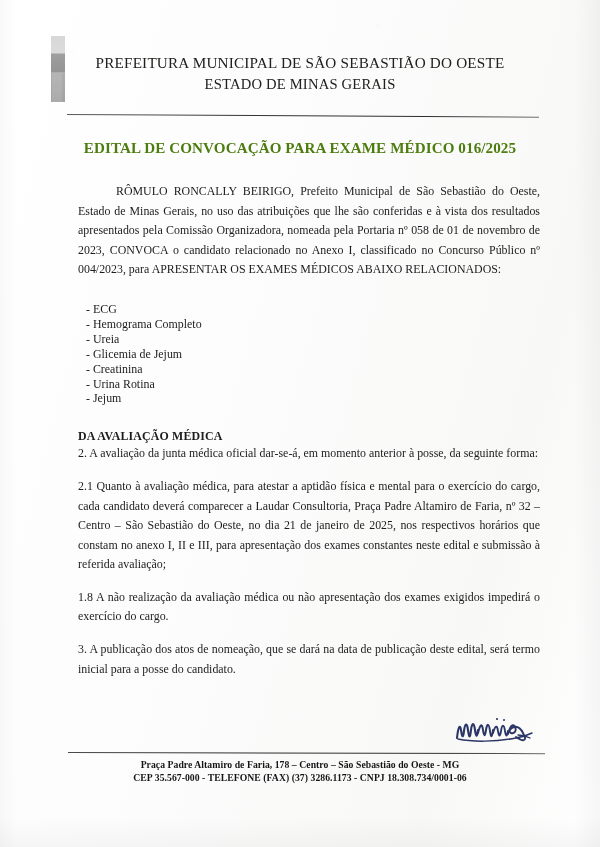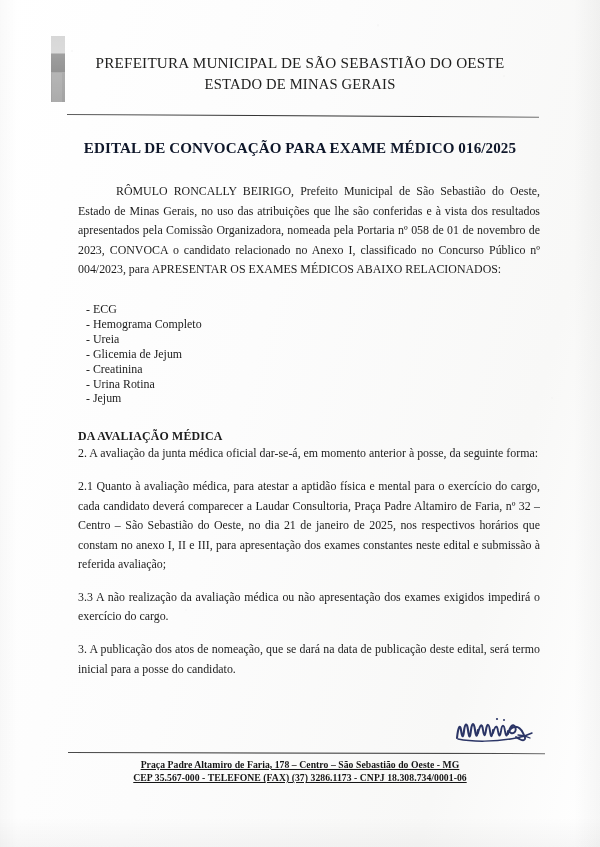--- a/index.html
+++ b/index.html
@@ -112,21 +112,21 @@
 
   
   .doc-title {
     position: absolute;
     left: 0; right: 0;
     top: 140px;
     text-align: center;
     font-weight: bold;
     font-size: 15.1px;
     letter-spacing: .1px;
-    color: #0f172a;
+    color: #4d7c0f;
     white-space: nowrap;
   }
 
   
   .body-area {
     position: absolute;
     left: 78px;
     top: 182px;
     width: 462px;
   }
@@ -184,21 +184,20 @@
     top: 758px;
     text-align: center;
   }
   .footer-line {
     font-weight: bold;
     font-size: 9.7px;
     line-height: 13.4px;
     color: #151515;
     letter-spacing: .05px;
     white-space: nowrap;
-    text-decoration: underline;
   }
 </style>
 </head>
 <body>
 
 <div id="page"></div>
 
 <div class="content">
 
   <div class="emblem"></div>
@@ -225,21 +224,21 @@
       <li>Urina Rotina</li>
       <li>Jejum</li>
     </ul>
 
     <p class="section-heading">DA AVALIAÇÃO MÉDICA</p>
 
     <p class="para clause">2. A avaliação da junta médica oficial dar-se-á, em momento anterior à posse, da seguinte forma:</p>
 
     <p class="para clause">2.1 Quanto à avaliação médica, para atestar a aptidão física e mental para o exercício do cargo, cada candidato deverá comparecer a Laudar Consultoria, Praça Padre Altamiro de Faria, nº 32 – Centro – São Sebastião do Oeste, no dia 21 de janeiro de 2025, nos respectivos horários que constam no anexo I, II e III, para apresentação dos exames constantes neste edital e submissão à referida avaliação;</p>
 
-    <p class="para clause tight">3.3 A não realização da avaliação médica ou não apresentação dos exames exigidos impedirá o exercício do cargo.</p>
+    <p class="para clause tight">1.8 A não realização da avaliação médica ou não apresentação dos exames exigidos impedirá o exercício do cargo.</p>
 
     <p class="para clause tight">3. A publicação dos atos de nomeação, que se dará na data de publicação deste edital, será termo inicial para a posse do candidato.</p>
 
   </div>
 
   <div class="signature">
     <svg viewBox="0 0 86 40" aria-hidden="true">
       <g fill="none" stroke="#2b3566" stroke-linecap="round" stroke-linejoin="round">
         <path d="M5 30 C6 20, 8 15, 9 22 C10 29, 11 31, 12 23 C13 15, 15 14, 16 22
                  C17 30, 18 31, 19 22 C20 14, 22 14, 23 22 C24 29, 25 30, 26 22" stroke-width="2.1"></path>

